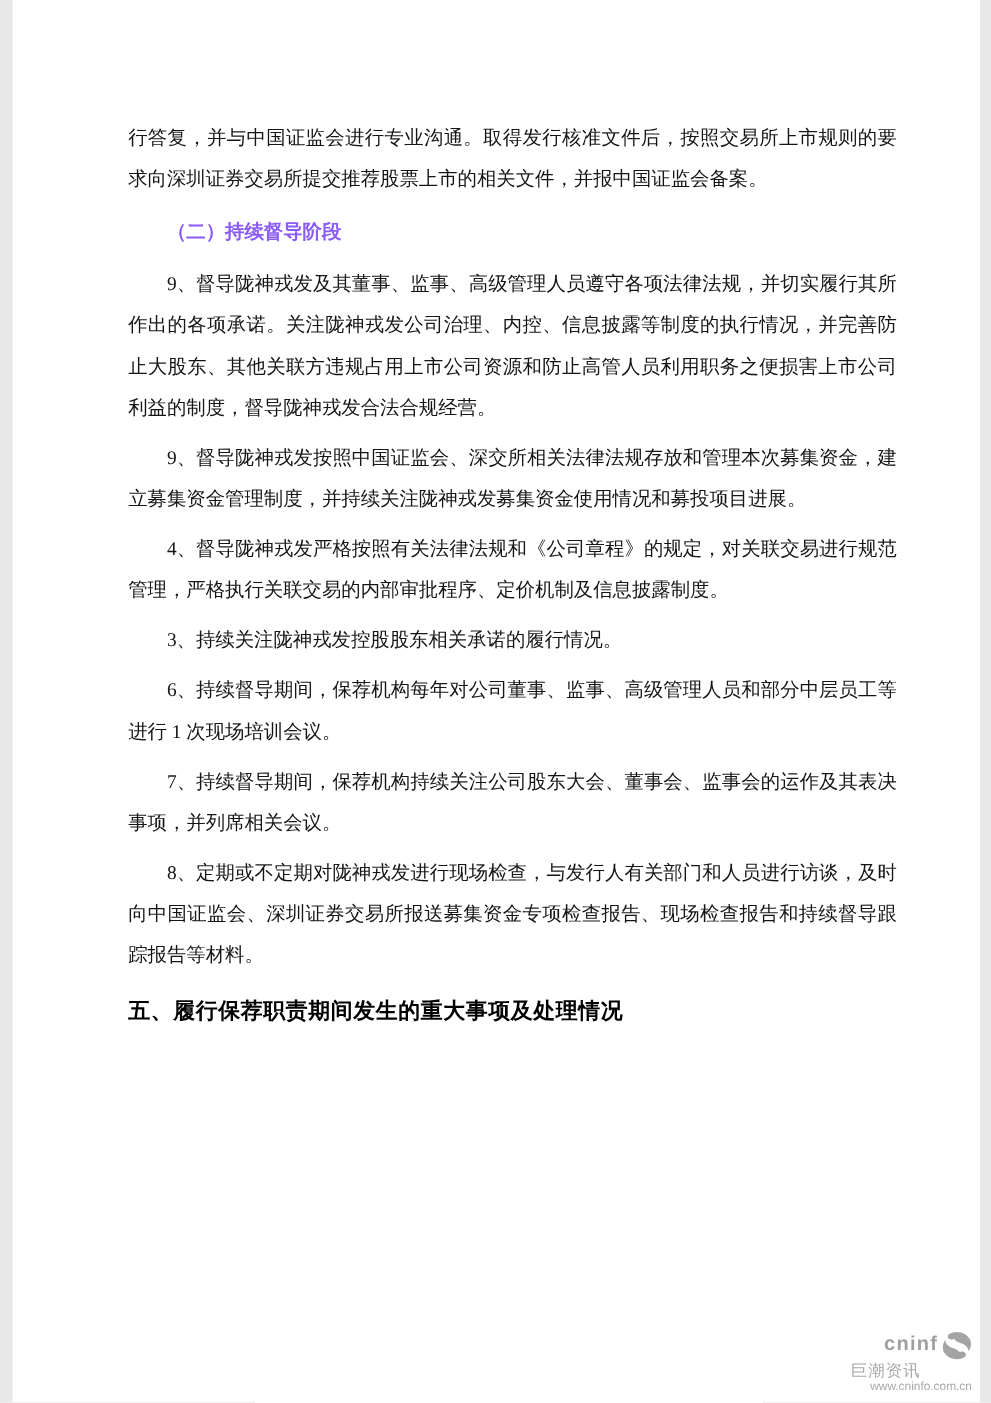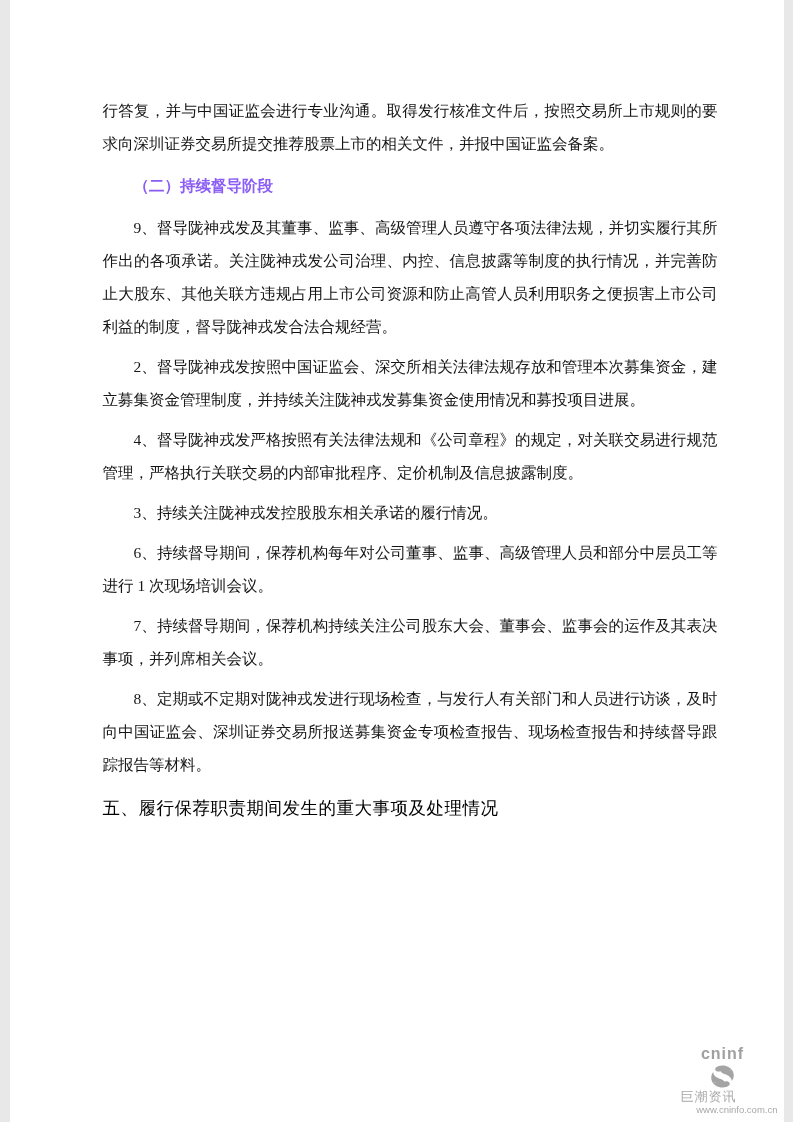--- a/index.html
+++ b/index.html
@@ -33,21 +33,21 @@
     font-size: 15.5px;
     font-weight: bold;
     line-height: 33px;
     margin: 9px 0 9px 0;
     text-indent: 2em;
     color: #8b5cf6;
   }
   h2.major-heading {
     font-family: "Liberation Sans", "DejaVu Sans", sans-serif;
     font-size: 17.5px;
-    font-weight: normal;
+    font-weight: bold;
     line-height: 34px;
     margin-top: 10px;
     color: #000;
     letter-spacing: 0.5px;
   }
   .watermark {
     position: absolute;
     right: 6px;
     bottom: 8px;
     width: 110px;
@@ -55,21 +55,20 @@
     font-family: "Liberation Sans", "DejaVu Sans", sans-serif;
     text-align: right;
     line-height: 1;
     user-select: none;
   }
   .wm-top {
     display: flex;
     justify-content: flex-end;
     align-items: center;
     gap: 2px;
-    flex-direction: column;
   }
   .wm-logo-text {
     font-weight: bold;
     font-size: 16px;
     letter-spacing: 1px;
     color: #a0a0a0;
   }
   .wm-swirl { width: 25px; height: 25px; display: block; }
   .wm-brand {
     font-size: 13px;
@@ -89,21 +88,21 @@
 
 <div class="page">
   <div class="content">
 
     <p class="body-par">行答复，并与中国证监会进行专业沟通。取得发行核准文件后，按照交易所上市规则的要求向深圳证券交易所提交推荐股票上市的相关文件，并报中国证监会备案。</p>
 
     <h3 class="sub-heading">（二）持续督导阶段</h3>
 
     <p class="body-par indent">9、督导陇神戎发及其董事、监事、高级管理人员遵守各项法律法规，并切实履行其所作出的各项承诺。关注陇神戎发公司治理、内控、信息披露等制度的执行情况，并完善防止大股东、其他关联方违规占用上市公司资源和防止高管人员利用职务之便损害上市公司利益的制度，督导陇神戎发合法合规经营。</p>
 
-    <p class="body-par indent">2、督导陇神戎发按照中国证监会、深交所相关法律法规存放和管理本次募集资金，建立募集资金管理制度，并持续关注陇神戎发募集资金使用情况和募投项目进展。</p>
+    <p class="body-par indent">9、督导陇神戎发按照中国证监会、深交所相关法律法规存放和管理本次募集资金，建立募集资金管理制度，并持续关注陇神戎发募集资金使用情况和募投项目进展。</p>
 
 
     <p class="body-par indent">4、督导陇神戎发严格按照有关法律法规和《公司章程》的规定，对关联交易进行规范管理，严格执行关联交易的内部审批程序、定价机制及信息披露制度。</p>
 
     <p class="body-par indent">3、持续关注陇神戎发控股股东相关承诺的履行情况。</p>
 
     <p class="body-par indent">6、持续督导期间，保荐机构每年对公司董事、监事、高级管理人员和部分中层员工等进行 1 次现场培训会议。</p>
 
     <p class="body-par indent">7、持续督导期间，保荐机构持续关注公司股东大会、董事会、监事会的运作及其表决事项，并列席相关会议。</p>
 

